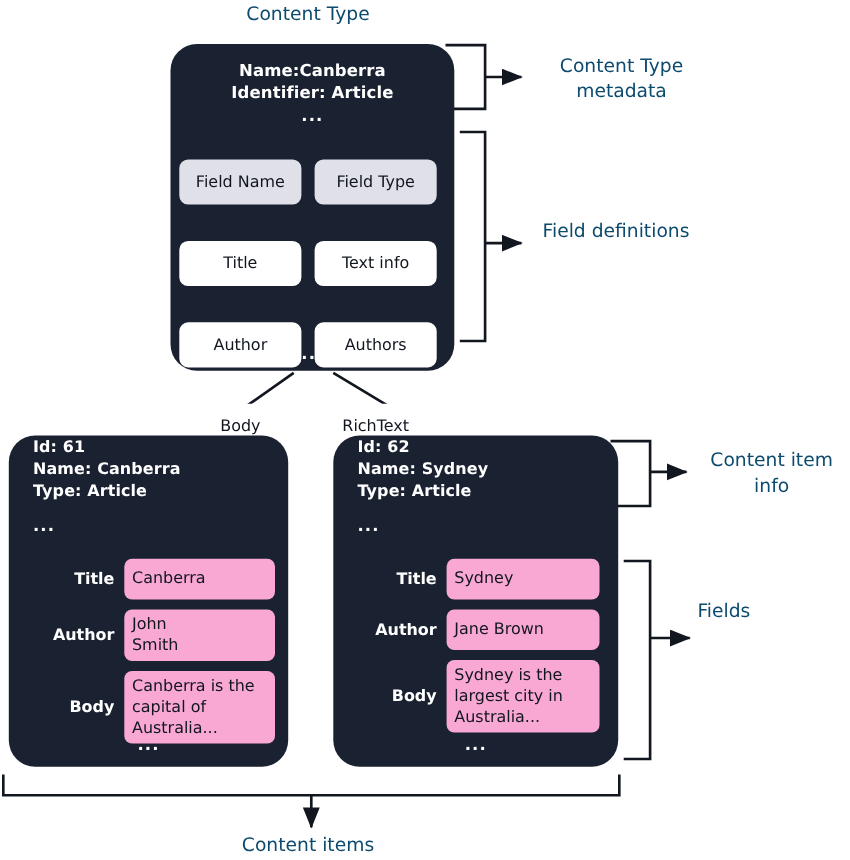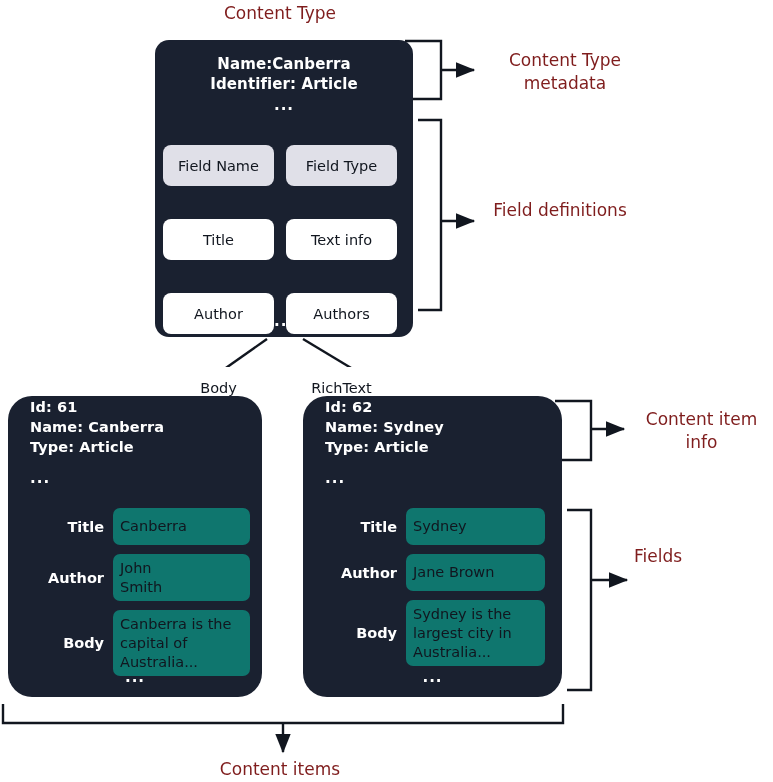--- a/index.html
+++ b/index.html
@@ -32,21 +32,21 @@
     position: absolute;
     background: #1a2130;
     border-radius: 24px;
     box-sizing: border-box;
   }
   #content-type-card {
     left: 155px;
     top: 40px;
     width: 258px;
     height: 297px;
-    border-radius: 14px;
+    border-radius: 24px;
   }
   #item-card-1 {
     left: 8px;
     top: 396px;
     width: 254px;
     height: 301px;
   }
   #item-card-2 {
     left: 303px;
     top: 396px;
@@ -152,21 +152,21 @@
   }
   .ci-label {
     color: #ffffff;
     font-weight: bold;
     font-size: 14.5px;
     text-align: right;
     box-sizing: border-box;
     padding-right: 9px;
   }
   .ci-value {
-    background: #0f766e;
+    background: #f9a8d4;
     color: #11161f;
     border-radius: 7px;
     font-size: 14.5px;
     line-height: 19px;
     padding: 5px 7px;
     box-sizing: border-box;
     white-space: pre-line;
   }
   #item-card-1 .ci-label { width: 105px; }
   #item-card-1 .ci-value { width: 137px; }
@@ -185,21 +185,21 @@
     font-weight: bold;
     font-size: 15px;
     letter-spacing: 1px;
   }
 
   
   .anno {
     position: absolute;
     font-size: 17px;
     line-height: 23px;
-    color: #7f1d1d;
+    color: #0c4a6e;
     text-align: center;
   }
   #title-content-type { left: 180px; top: 2px; width: 200px; }
   #label-ct-metadata  { left: 480px; top: 49px; width: 170px; }
   #label-field-defs   { left: 480px; top: 199px; width: 160px; }
   #label-item-info    { left: 630px; top: 408px; width: 143px; }
   #label-fields       { left: 634px; top: 545px; width: 120px; text-align: left; }
   #label-content-items{ left: 180px; top: 758px; width: 200px; }
 </style>
 </head>

